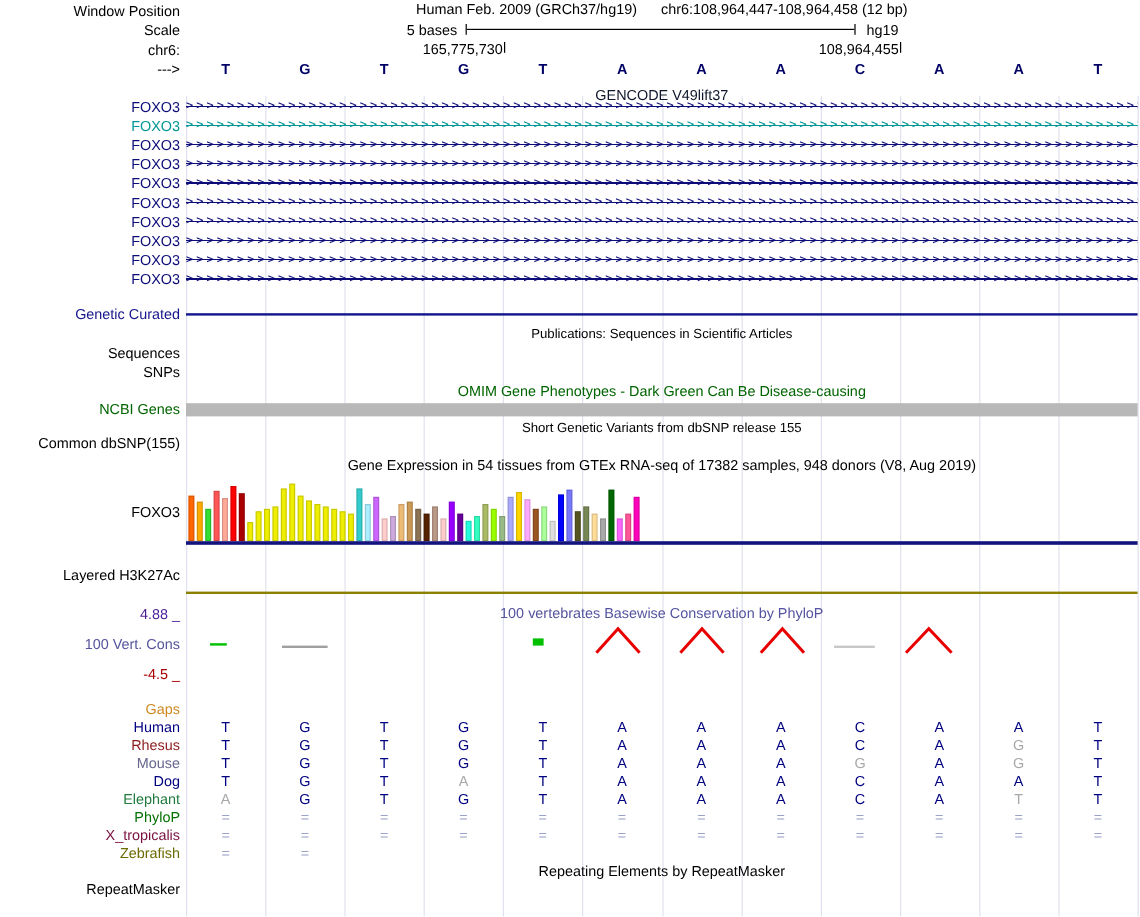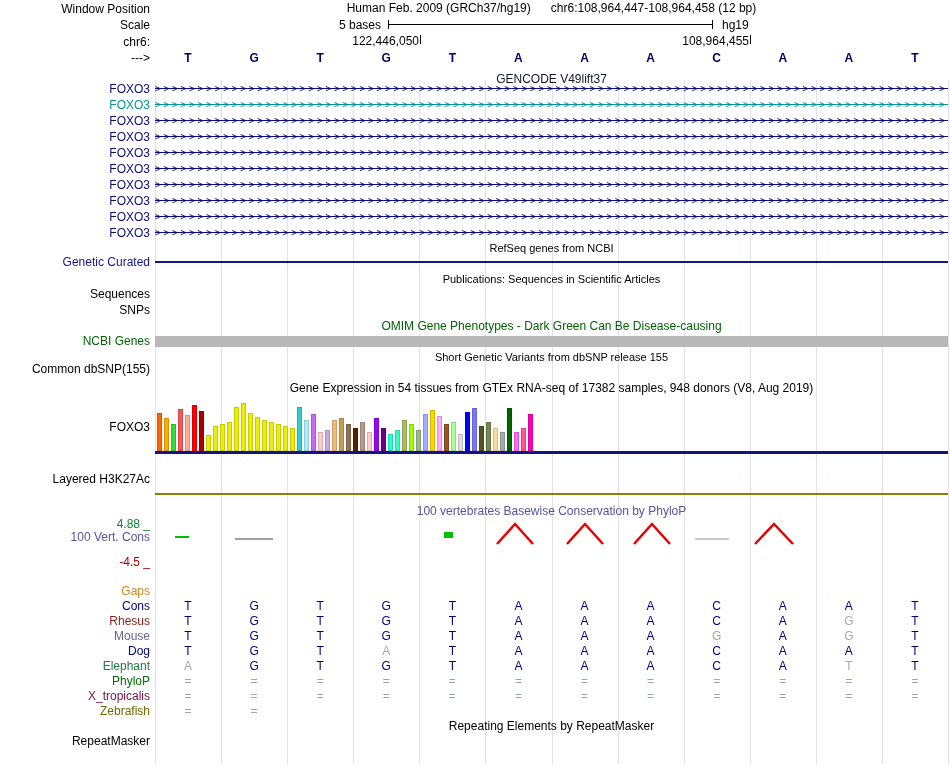--- a/index.html
+++ b/index.html
@@ -130,21 +130,21 @@
         <rect x="20" y="22" width="14" height="2" fill="#00c000"></rect>
         <rect x="80" y="24" width="38" height="2" fill="#a0a0a0"></rect>
         <rect x="289" y="18" width="9" height="6" fill="#00c000"></rect>
         <path d="M342,30 L360,10 L378,30" stroke="#e80000" stroke-width="2.5" fill="none"></path>
         <path d="M412,30 L430,10 L448,30" stroke="#e80000" stroke-width="2.5" fill="none"></path>
         <path d="M479,30 L497,10 L515,30" stroke="#e80000" stroke-width="2.5" fill="none"></path>
         <rect x="540" y="24" width="34" height="2" fill="#c8c8c8"></rect>
         <path d="M600,30 L619,10 L638,30" stroke="#e80000" stroke-width="2.5" fill="none"></path>
       </svg>
       <div class="lbl" style="top: 584px; color: rgb(207, 138, 35);">Gaps</div>
-      <div class="lbl" style="top: 599px; color: rgb(0, 0, 128);">Cons</div>
+      <div class="lbl" style="top: 599px; color: rgb(0, 0, 128);">Human</div>
       <div class="cell" style="left: 155px; top: 599px; color: rgb(0, 0, 128);">T</div>
       <div class="cell" style="left: 221.083px; top: 599px; color: rgb(0, 0, 128);">G</div>
       <div class="cell" style="left: 287.167px; top: 599px; color: rgb(0, 0, 128);">T</div>
       <div class="cell" style="left: 353.25px; top: 599px; color: rgb(0, 0, 128);">G</div>
       <div class="cell" style="left: 419.333px; top: 599px; color: rgb(0, 0, 128);">T</div>
       <div class="cell" style="left: 485.417px; top: 599px; color: rgb(0, 0, 128);">A</div>
       <div class="cell" style="left: 551.5px; top: 599px; color: rgb(0, 0, 128);">A</div>
       <div class="cell" style="left: 617.583px; top: 599px; color: rgb(0, 0, 128);">A</div>
       <div class="cell" style="left: 683.667px; top: 599px; color: rgb(0, 0, 128);">C</div>
       <div class="cell" style="left: 749.75px; top: 599px; color: rgb(0, 0, 128);">A</div>
@@ -242,30 +242,29 @@
   </div>
 
   <div class="lbl" style="top:18px">Scale</div>
   <div class="coordtxt" style="left:281px;top:18px;width:100px">5 bases</div>
   <div class="scalebar">
       <i></i>
     </div>
   <div style="position:absolute;left:722px;top:18px">hg19</div>
 
   <div class="lbl" style="top:35px">chr6:</div>
-  <div class="coordtxt" style="left:320px;top:34px">122,446,050</div>
+  <div class="coordtxt" style="left:320px;top:34px">165,775,730</div>
   <div class="tick" style="left:420px;top:35px"></div>
   <div class="coordtxt" style="left:650px;top:34px">108,964,455</div>
   <div class="tick" style="left:750px;top:35px"></div>
 
   <div class="lbl" style="top:51px">---&gt;</div>
 
   <div class="ctr" style="top:73px;color:#0f172a">GENCODE V49lift37</div>
 
-  <div class="ctr small" style="top:242px">RefSeq genes from NCBI</div>
   <div class="lbl" style="top:255px;color:#14148c">Genetic Curated</div>
   <div class="hline" style="top:261px;height:2px;background:#14148c"></div>
 
   <div class="ctr small" style="top:273px">Publications: Sequences in Scientific Articles</div>
   <div class="lbl" style="top:287px">Sequences</div>
   <div class="lbl" style="top:303px">SNPs</div>
 
   <div class="ctr" style="top:320px;color:#006400">OMIM Gene Phenotypes - Dark Green Can Be Disease-causing</div>
   <div class="lbl" style="top:334px;color:#006400">NCBI Genes</div>
   <div class="hline" style="top:336px;height:11px;background:#b8b8b8"></div>
@@ -273,21 +272,21 @@
   <div class="ctr small" style="top:351px">Short Genetic Variants from dbSNP release 155</div>
   <div class="lbl" style="top:362px">Common dbSNP(155)</div>
 
   <div class="ctr" style="top:382px">Gene Expression in 54 tissues from GTEx RNA-seq of 17382 samples, 948 donors (V8, Aug 2019)</div>
   <div class="lbl" style="top:420px">FOXO3</div>
   <div class="hline" style="top:451px;height:3px;background:#13137d"></div>
 
   <div class="lbl" style="top:472px">Layered H3K27Ac</div>
   <div class="hline" style="top:493px;height:2px;background:#8b8000"></div>
 
-  <div class="lbl" style="top:517px;color:#15803d">4.88 _</div>
+  <div class="lbl" style="top:505px;color:#4c1d95">4.88 _</div>
   <div class="ctr" style="top:505px;color:#5454a0">100 vertebrates Basewise Conservation by PhyloP</div>
   <div class="lbl" style="top:530px;color:#54549b">100 Vert. Cons</div>
   <div class="lbl" style="top:555px;color:#a80000">-4.5 _</div>
 
 
   <div class="ctr" style="top:720px">Repeating Elements by RepeatMasker</div>
   <div class="lbl" style="top:734px">RepeatMasker</div>
 </div>
 
 </body></html>

